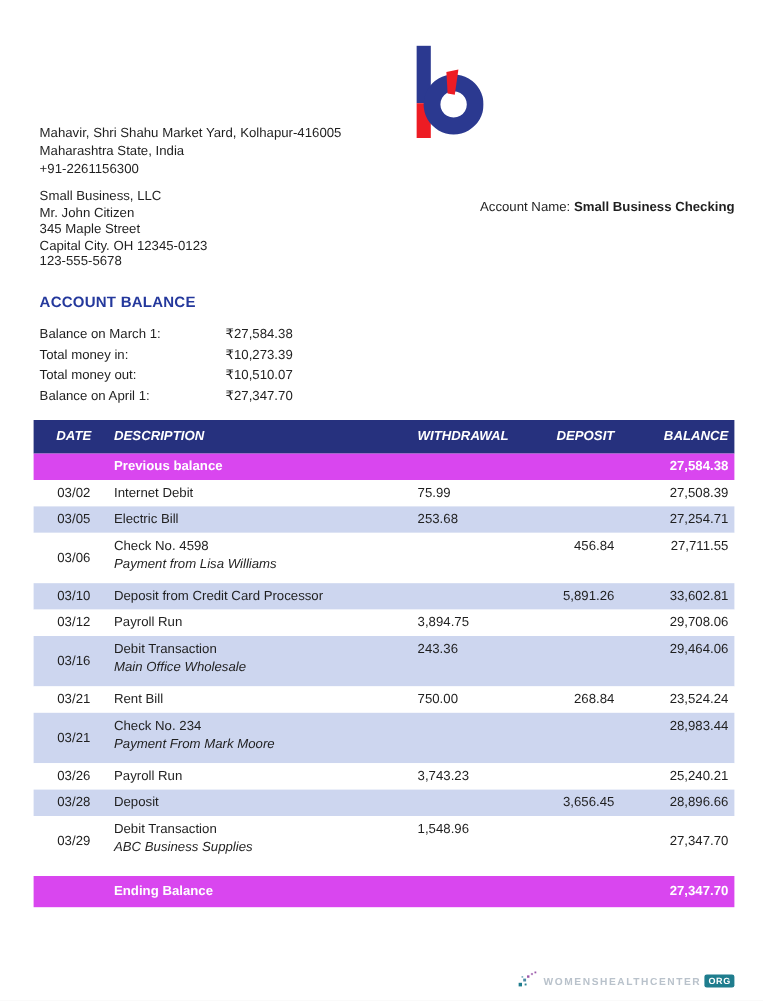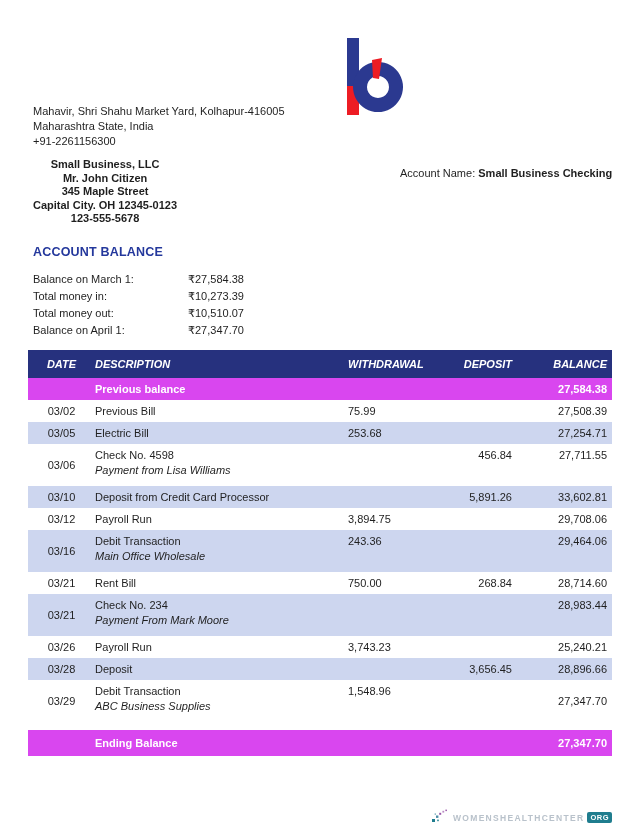--- a/index.html
+++ b/index.html
@@ -14,21 +14,21 @@
   
   .logo { position:absolute; left:347px; top:38px; display:flex; align-items:flex-end; }
   .logo-icon { display:block; }
   .logo-text { font-size:38px; font-weight:700; line-height:1; letter-spacing:-0.5px;
                padding-bottom:7px; margin-left:13px; white-space:nowrap; }
   .logo-rbl  { color:#2b3990; }
   .logo-bank { color:#ed1c24; }
 
   
   .bank-address { position:absolute; left:33px; top:104px; line-height:15px; }
-  .customer     { position:absolute; left:33px; top:158px; line-height:13.5px; font-weight:700;text-align:center; }
+  .customer     { position:absolute; left:33px; top:158px; line-height:13.5px; font-weight:400; }
   .account-info { position:absolute; left:400px; top:165px; line-height:16px; }
   .account-info .gap { margin-top:9px; }
   .account-info b { font-weight:700; }
 
   
   .summary { position:absolute; left:33px; top:245px; }
   .summary-title { color:#24389c; font-weight:700; font-size:12.5px; margin-bottom:12px; letter-spacing:0.2px; }
   .summary-row { display:flex; line-height:17px; }
   .summary-label { width:155px; }
   .summary-value { width:110px; }
@@ -133,21 +133,21 @@
       <div class="c-desc">Previous balance</div>
       <div class="c-wd"></div>
       <div class="c-dep"></div>
       <div class="c-bal">27,584.38</div>
     </div>
 
     <div id="txn-rows">
   <div class="trow txn">
     <div class="c-date">03/02</div>
     <div class="c-desc">
-      <div>Previous Bill</div>
+      <div>Internet Debit</div>
 
     </div>
     <div class="c-wd">75.99</div>
     <div class="c-dep"></div>
     <div class="c-bal">27,508.39</div>
   </div>
 
   <div class="trow txn stripe">
     <div class="c-date">03/05</div>
     <div class="c-desc">
@@ -204,21 +204,21 @@
   </div>
 
   <div class="trow txn">
     <div class="c-date">03/21</div>
     <div class="c-desc">
       <div>Rent Bill</div>
 
     </div>
     <div class="c-wd">750.00</div>
     <div class="c-dep">268.84</div>
-    <div class="c-bal">28,714.60</div>
+    <div class="c-bal">23,524.24</div>
   </div>
 
   <div class="trow txn stripe two-line">
     <div class="c-date">03/21</div>
     <div class="c-desc">
       <div>Check No. 234</div>
       <div class="txn-note">Payment From Mark Moore</div>
     </div>
     <div class="c-wd"></div>
     <div class="c-dep"></div>

